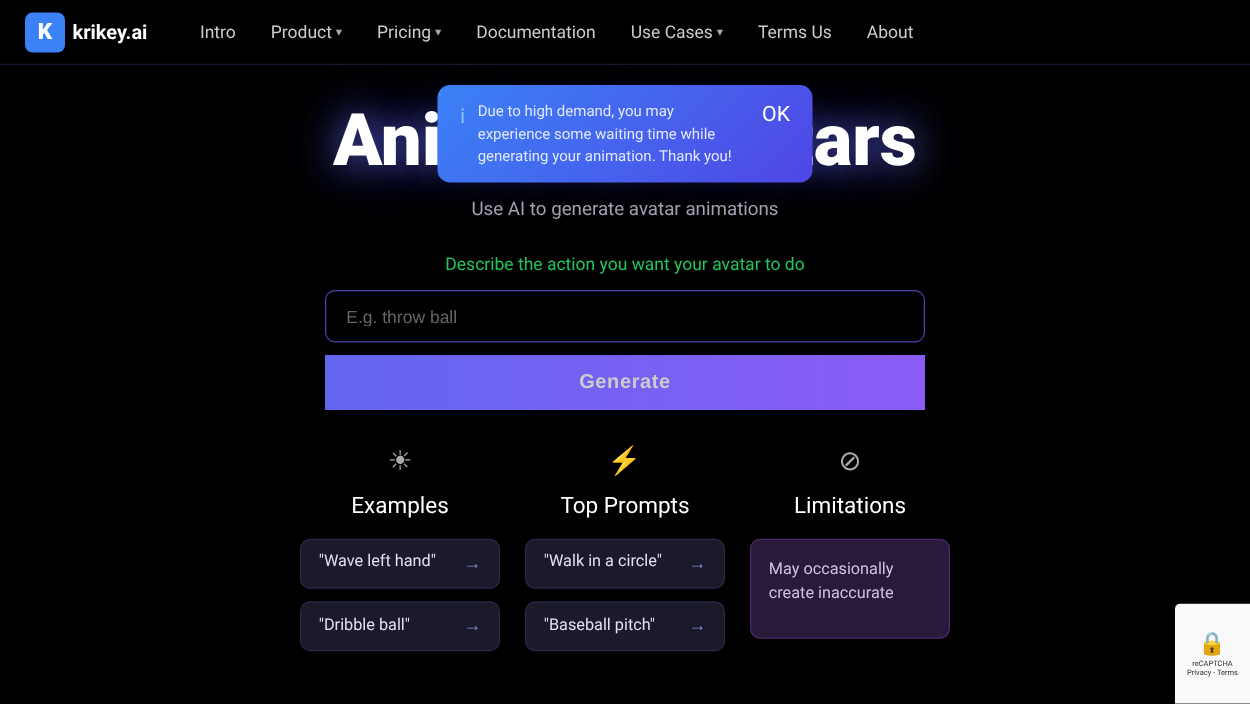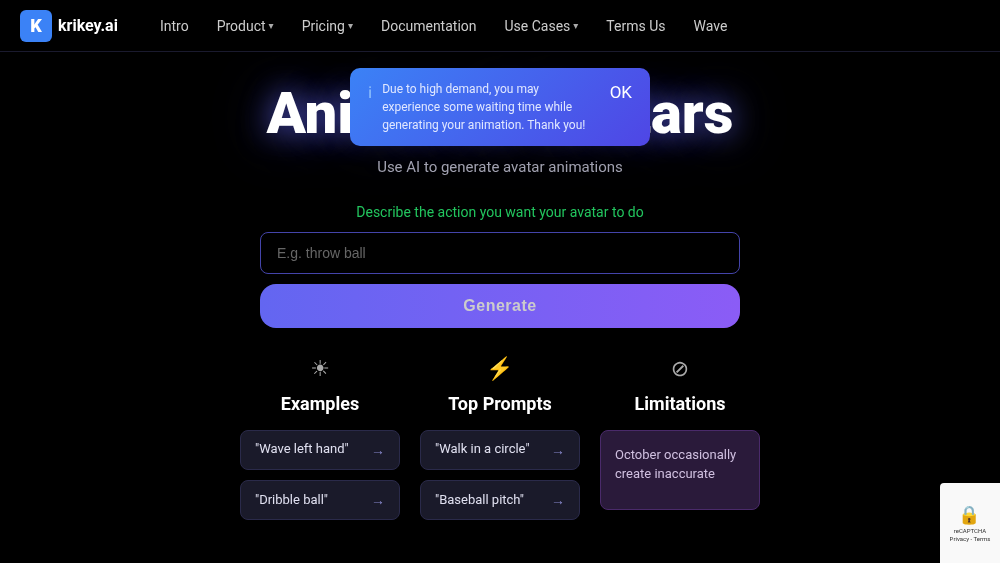--- a/index.html
+++ b/index.html
@@ -171,21 +171,21 @@
       font-size: 14px;
       outline: none;
     }
     .text-input::placeholder { color: #666; }
 
     .generate-btn {
       width: 100%;
       background: linear-gradient(to right, #6366f1, #8b5cf6);
       color: #ccc;
       border: none;
-      border-radius: 16px;
+      border-radius: 0;
       padding: 13px;
       font-size: 16px;
       font-weight: 600;
       cursor: pointer;
       letter-spacing: 0.5px;
     }
 
     
     .cards-section {
       display: flex;
@@ -205,21 +205,21 @@
     }
 
     .card-icon {
       font-size: 22px;
       color: #aaa;
       margin-bottom: 2px;
     }
 
     .card-label {
       font-size: 18px;
-      font-weight: 700;
+      font-weight: 400;
       color: #fff;
       text-align: center;
       margin-bottom: 6px;
     }
 
     .card-item {
       width: 100%;
       background: #1a1a2a;
       border: 1px solid #2a2a4a;
       border-radius: 8px;
@@ -299,21 +299,21 @@
       <span>Documentation</span>
     </a>
     <a class="nav-link">
       <span>Use Cases</span>
       <span class="chevron">▾</span>
     </a>
     <a class="nav-link">
       <span>Terms Us</span>
     </a>
     <a class="nav-link">
-      <span>Wave</span>
+      <span>About</span>
     </a>
   </div>
   <div class="nav-spacer"></div>
 </nav>
 
 <div class="notification-banner">
   <span class="info-icon">ℹ</span>
   <span class="notification-text">Due to high demand, you may experience some waiting time while generating your animation. Thank you!</span>
   <span class="notification-ok">OK</span>
 </div>
@@ -352,21 +352,21 @@
       </div>
       <div class="card-item">
         <span>"Baseball pitch"</span>
         <span class="arrow">→</span>
       </div>
     </div>
 
     <div class="card-column">
       <div class="card-icon">⊘</div>
       <div class="card-label">Limitations</div>
-      <div class="limitations-card">October occasionally create inaccurate</div>
+      <div class="limitations-card">May occasionally create inaccurate</div>
     </div>
 
   </div>
 </div>
 
 <div class="recaptcha-badge">
   <span class="recaptcha-logo">🔒</span>
   <span class="recaptcha-text">reCAPTCHA<br>Privacy - Terms</span>
 </div>
 

